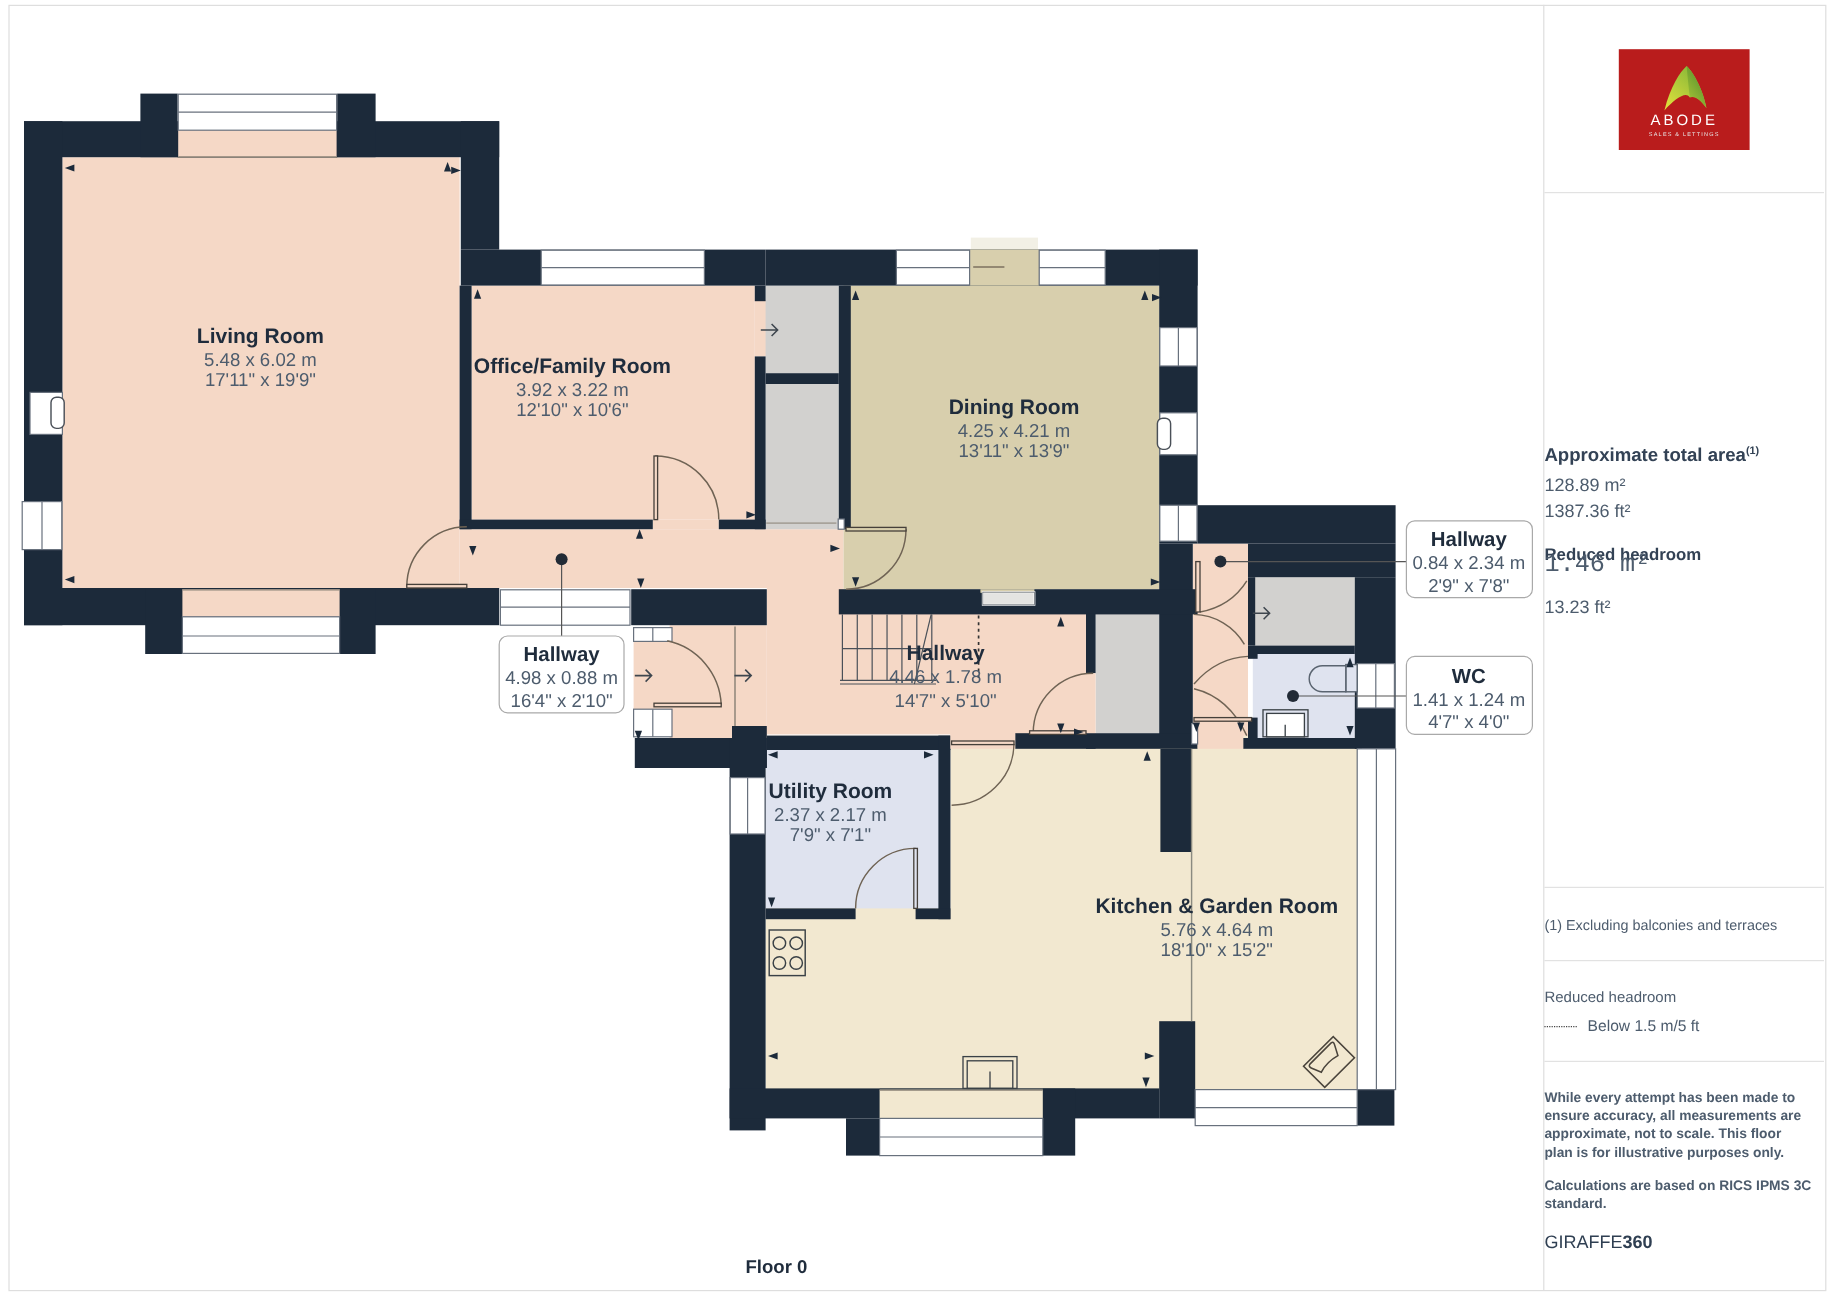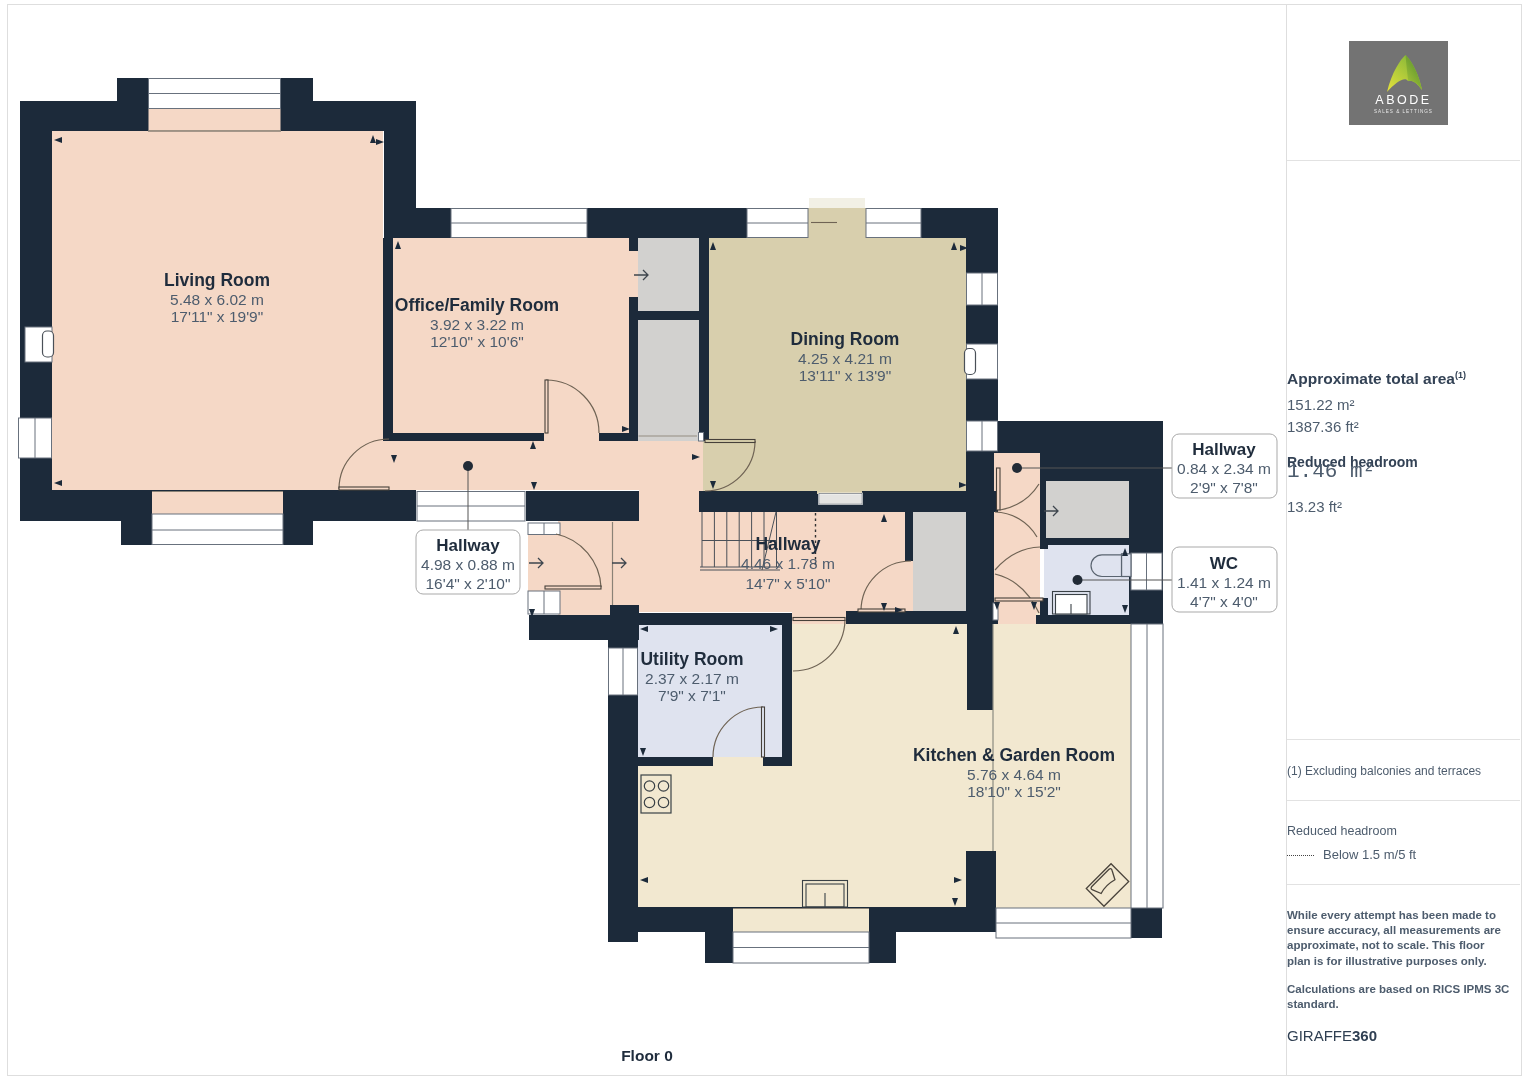--- a/index.html
+++ b/index.html
@@ -461,21 +461,21 @@
 
 <g text-anchor="middle">
 <text x="1014" y="761" font-size="17.5" font-weight="bold" fill="#1f2c3c">Kitchen &amp; Garden Room</text>
 <text x="1014" y="780" font-size="15.5" fill="#4d5c6d">5.76 x 4.64 m</text>
 <text x="1014" y="797" font-size="15.5" fill="#4d5c6d">18'10" x 15'2"</text>
 </g>
 
 <text x="647" y="1061" font-size="15.5" font-weight="bold" fill="#1f2c3c" text-anchor="middle">Floor 0</text>
 </svg>
 
-<div class="abs" style="left:1349px;top:41px;width:99px;height:84px;background:#737373;text-align:right;">
+<div class="abs" style="left:1349px;top:41px;width:109px;height:84px;background:#b91c1c;text-align:right;">
 <svg width="109" height="84" viewBox="0 0 109 84">
 <defs>
 <linearGradient id="lg1" x1="0" y1="1" x2="0.85" y2="0">
 <stop offset="0" stop-color="#e6e23c"></stop>
           <stop offset="1" stop-color="#7cb338"></stop>
 </linearGradient>
 <linearGradient id="lg2" x1="0.2" y1="1" x2="0.9" y2="0">
 <stop offset="0" stop-color="#a7c437"></stop>
           <stop offset="1" stop-color="#4c8a2c"></stop>
 </linearGradient>
@@ -486,21 +486,21 @@
 
 <text x="54.5" y="63" font-size="12.5" fill="#fff" text-anchor="middle" letter-spacing="2.5" font-family="Liberation Sans">ABODE</text>
 <text x="54.5" y="72" font-size="4.6" fill="#e8e8e8" text-anchor="middle" letter-spacing="1" font-family="Liberation Sans">SALES &amp; LETTINGS</text>
 </svg>
 </div>
 
 <div class="abs hdiv" style="left:1287px;top:160px;width:233px;"></div>
 
 <div class="abs sbtext" style="left:1287px;top:370px;width:233px;font-size:15.5px;font-weight:bold;color:#334255;">Approximate total area<span style="font-size:9px;vertical-align:super;">(1)</span></div>
 
-<div class="abs sbtext" style="left:1287px;top:396px;width:233px;font-size:15px;">151.22 m²</div>
+<div class="abs sbtext" style="left:1287px;top:396px;width:233px;font-size:15px;">128.89 m²</div>
 
 <div class="abs sbtext" style="left:1287px;top:418px;width:233px;font-size:15px;">1387.36 ft²</div>
 
 <div class="abs sbtext" style="left:1287px;top:454px;width:233px;font-size:14px;font-weight:bold;color:#334255;">Reduced headroom</div>
 
 <div class="abs sbtext" style="left:1287px;top:460px;width:233px;font-size:21px;font-family:Liberation Mono, monospace;">1.46 m²</div>
 
 <div class="abs sbtext" style="left:1287px;top:498px;width:233px;font-size:15px;">13.23 ft²</div>
 
 <div class="abs hdiv" style="left:1287px;top:739px;width:233px;"></div>

